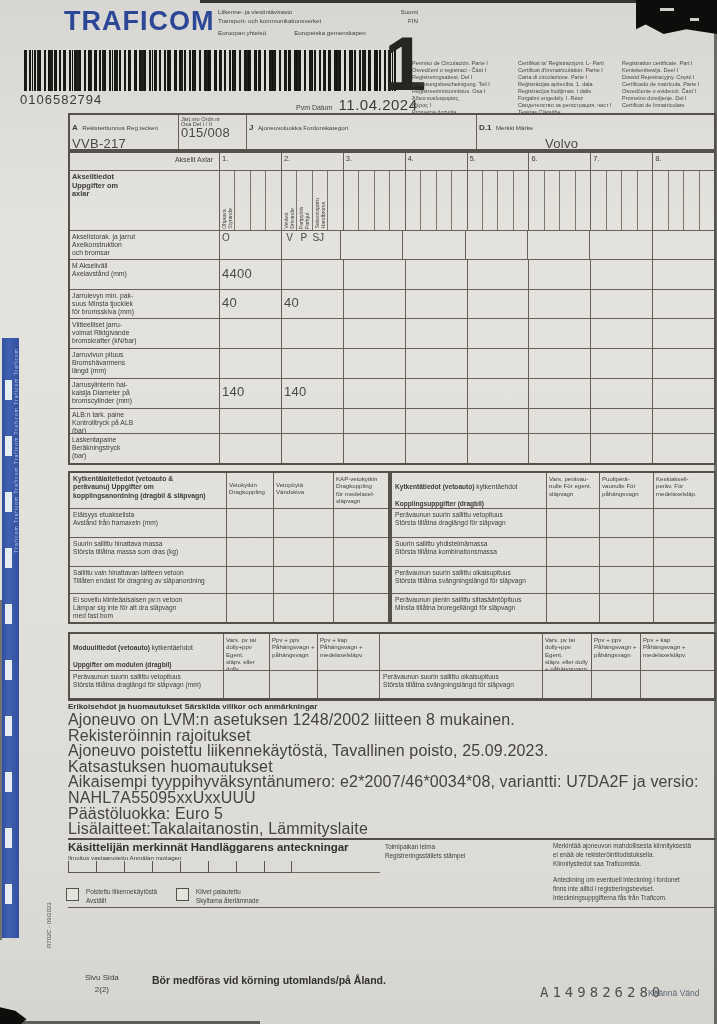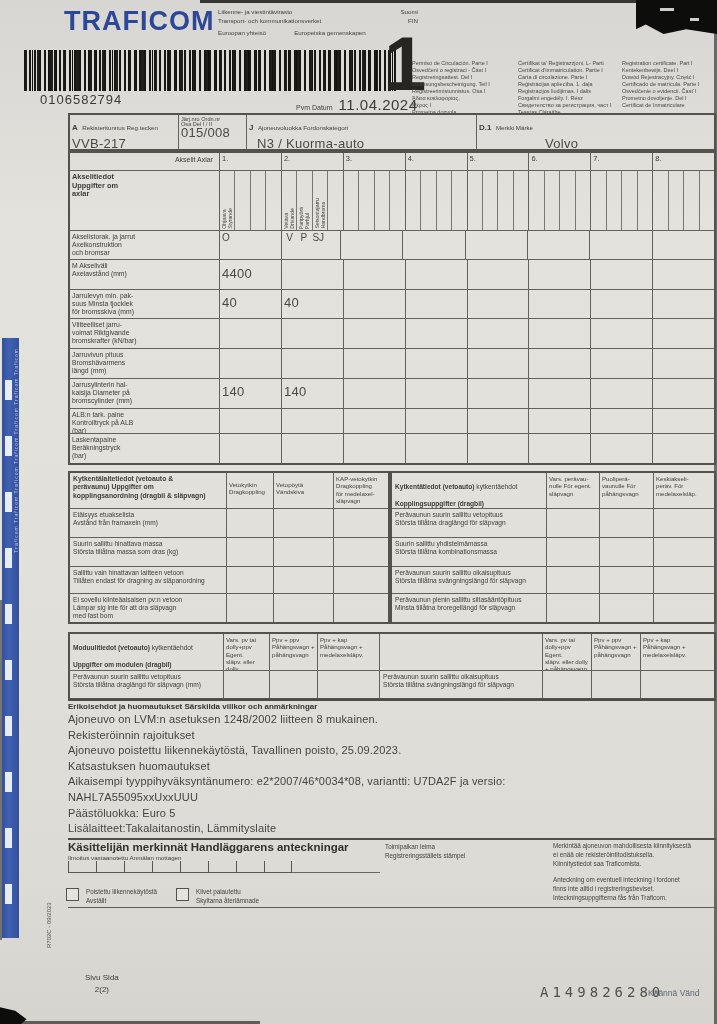--- a/index.html
+++ b/index.html
@@ -31,21 +31,21 @@
   .tc{box-sizing:border-box;border-right:1px solid #64615a;padding:1px 2px;overflow:hidden;}
   .tc:last-child{border-right:none;}
   .sub4{display:flex;padding:0;}
   .subcell{flex:1;box-sizing:border-box;border-right:1px solid #7a776f;display:flex;align-items:flex-end;justify-content:center;overflow:hidden;padding-bottom:1px;}
   .subcell:last-child{border-right:none;}
   .vtext{writing-mode:vertical-rl;transform:rotate(180deg);font-size:5.2px;line-height:1.2;color:#45433f;white-space:pre-line;}
   .axlbl{font-size:6.8px;line-height:1.18;color:#3e3c38;white-space:pre-line;padding:2px 2px;}
   .cpl-lbl{font-size:6.6px;line-height:1.25;color:#3e3c38;white-space:pre-line;padding:2px 3px;}
   .colhead{font-size:6.1px;line-height:1.2;color:#43413d;white-space:pre-line;padding:2px 2px;}
   
-  .freetext{font-size:11px;line-height:15.6px;color:#454340;letter-spacing:.15px;}
+  .freetext{font-size:16px;line-height:15.6px;color:#454340;letter-spacing:.15px;}
   .freetext div{white-space:pre;}
   
   .blackblock{background:#0d0d0c;}
   .stub{background:linear-gradient(90deg,#33509e,#4061b1 40%,#33509e);}
   .dashes{position:absolute;left:3px;top:6px;width:7px;height:96%;
     background:repeating-linear-gradient(180deg,transparent 0 36px,#e8ecf5 36px 56px);}
   .stubtext{position:absolute;right:0px;top:10px;writing-mode:vertical-rl;transform:rotate(180deg);
     font-size:5px;color:rgba(225,232,250,.75);letter-spacing:1px;white-space:nowrap;}
   .combcell{width:28px;height:12px;border-left:1px solid #5a5751;border-bottom:1px solid #5a5751;box-sizing:border-box;}
   .checkbox{width:13px;height:13px;border:1px solid #55524c;box-sizing:border-box;background:rgba(238,237,232,.5);}
@@ -82,21 +82,21 @@
       <span class="lbl">Transport- och kommunikationsverket</span>
       <span class="lbl">FIN</span>
     </div>
     <div style="display:flex;gap:28px;margin-top:4px;">
       <span class="lbl">Euroopan yhteisö</span>
       <span class="lbl">Europeiska gemenskapen</span>
     </div>
   </div>
 
   <div class="abs barcode" style="left:24px;top:50px;width:372px;height:41px;"></div>
-  <div class="abs" style="left:40px;top:92px;font-size:13px;color:#3a3936;letter-spacing:1px;">0106582794</div>
+  <div class="abs" style="left:20px;top:92px;font-size:13px;color:#3a3936;letter-spacing:1px;">0106582794</div>
 
   <div class="abs bignum" style="left:384px;top:32px;">1</div>
   <div class="abs langcol" style="left:412px;top:60px;width:104px;">Permiso de Circulación. Parte I
 Osvedčení o registraci - Část I
 Registreringsattest. Del I
 Zulassungsbescheinigung. Teil I
 Registreerimistunnistus. Osa I
 Άδεια κυκλοφορίας,
 Μέρος I
 Prometna dozvola</div>
@@ -128,21 +128,20 @@
       <div class="val" style="margin-top:2px;">VVB-217</div>
     </div>
     <div class="tc" style="width:68px;">
       <div class="tinylbl">Järj.nro Ordn.nr</div>
       <div class="tinylbl" style="margin-top:-1px;">Osa Del I / II</div>
       <div class="val" style="margin-top:-3px;">015/008</div>
     </div>
     <div class="tc" style="width:230px;">
       <div><span class="bold" style="font-size:8px;">J</span>
         <span class="lbl">Ajoneuvoluokka Fordonskategori</span></div>
-      <div class="val" style="margin-top:2px;padding-left:8px;">N3 / Kuorma-auto</div>
     </div>
     <div class="tc" style="flex:1;">
       <div><span class="bold" style="font-size:8px;">D.1</span>
         <span class="lbl">Merkki Märke</span></div>
       <div class="val" style="margin-top:2px;padding-left:66px;">Volvo</div>
     </div>
   </div>
 
   <div class="abs tbl" style="left:68px;top:151px;width:648px;">
     <div class="trow" style="height:17px;">
@@ -523,17 +522,18 @@
 Skyltarna återlämnade</div>
   </div>
   <div class="abs" style="left:68px;top:907px;width:648px;height:1px;background:#5e5b55;"></div>
 
   <div class="abs" style="left:46px;top:948px;font-size:6px;color:#55534e;transform:rotate(-90deg);transform-origin:0 0;white-space:nowrap;">R702C - 09/2023</div>
   <div class="abs" style="left:85px;top:973px;text-align:center;">
     <div style="font-size:8px;color:#3e3c38;">Sivu Sida</div>
     <div style="font-size:8px;color:#3e3c38;margin-top:3px;">2(2)</div>
   </div>
   <div class="abs" style="left:152px;top:972px;">
+    <div class="bold" style="font-size:10.5px;color:#33312d;margin-top:2px;">Bör medföras vid körning utomlands/på Åland.</div>
   </div>
   <div class="abs docnum" style="left:540px;top:984px;">A149826280</div>
   <div class="abs" style="left:648px;top:988px;font-size:8.5px;color:#5d6875;">Käännä Vänd</div>
 
 </div>
 
 </body></html>

